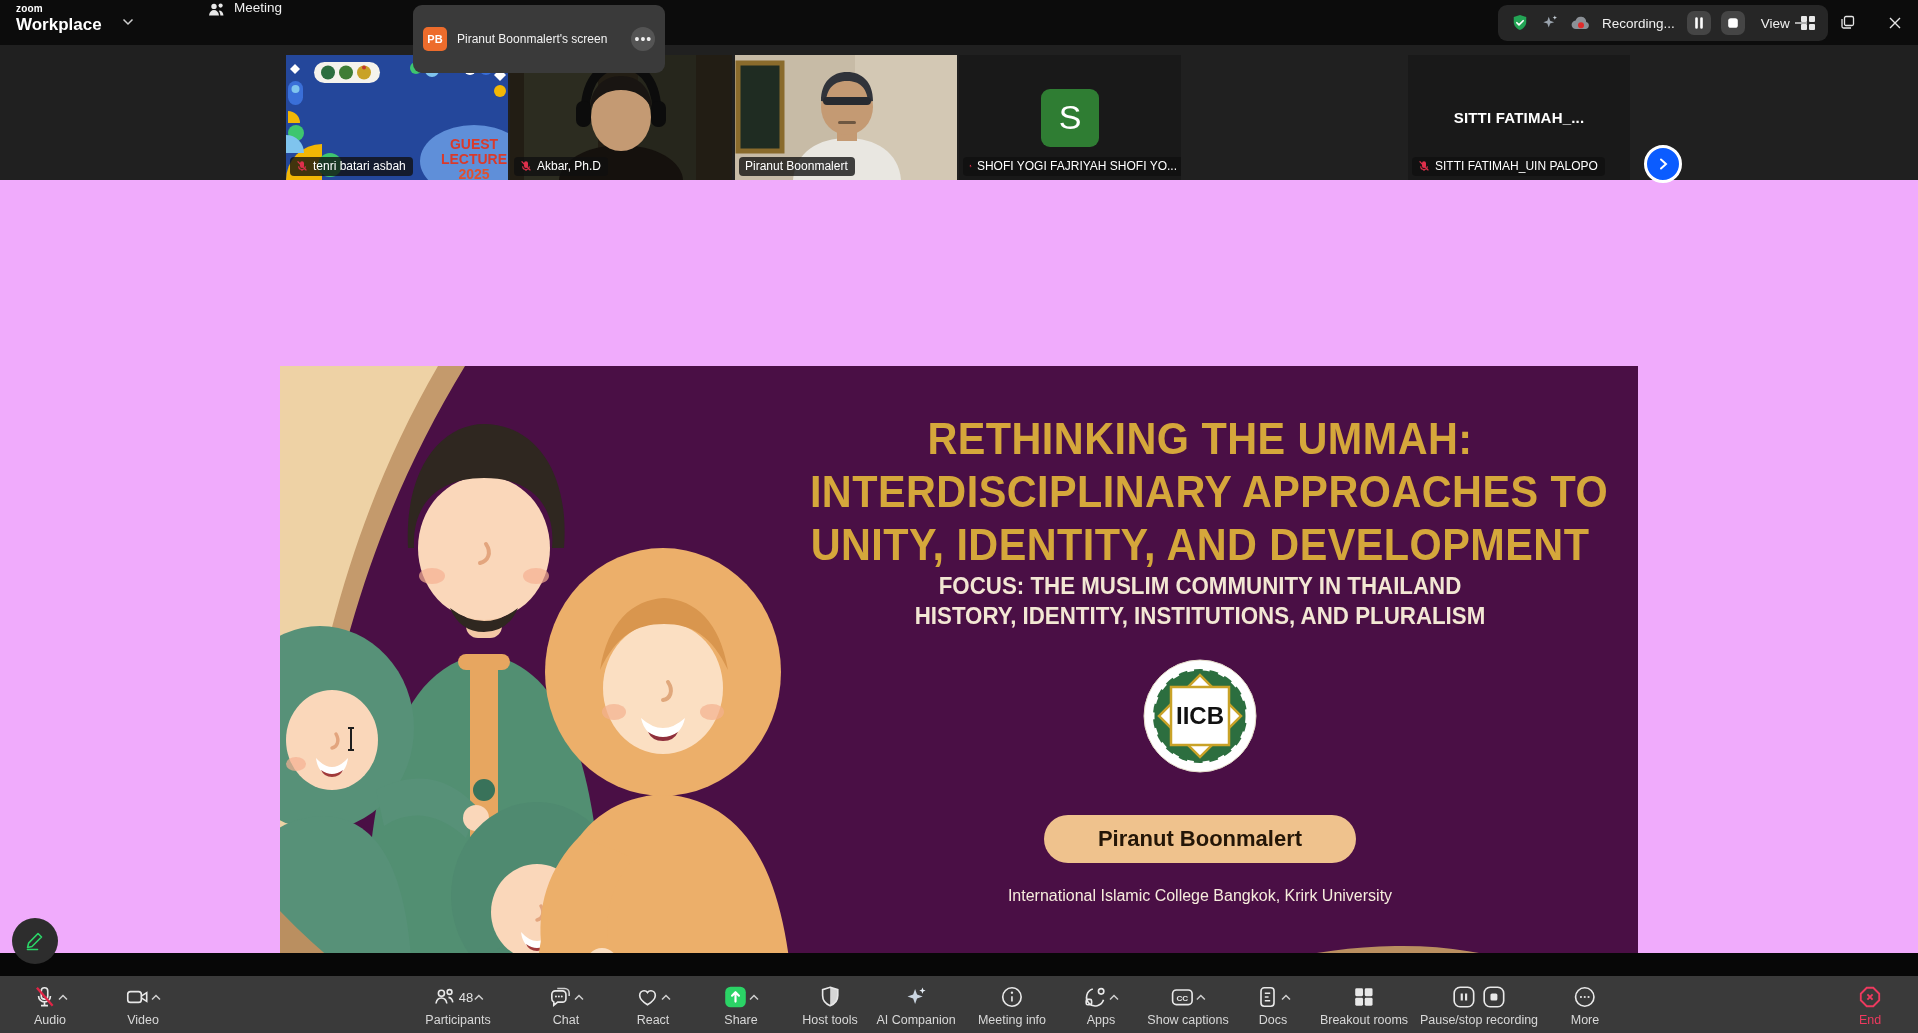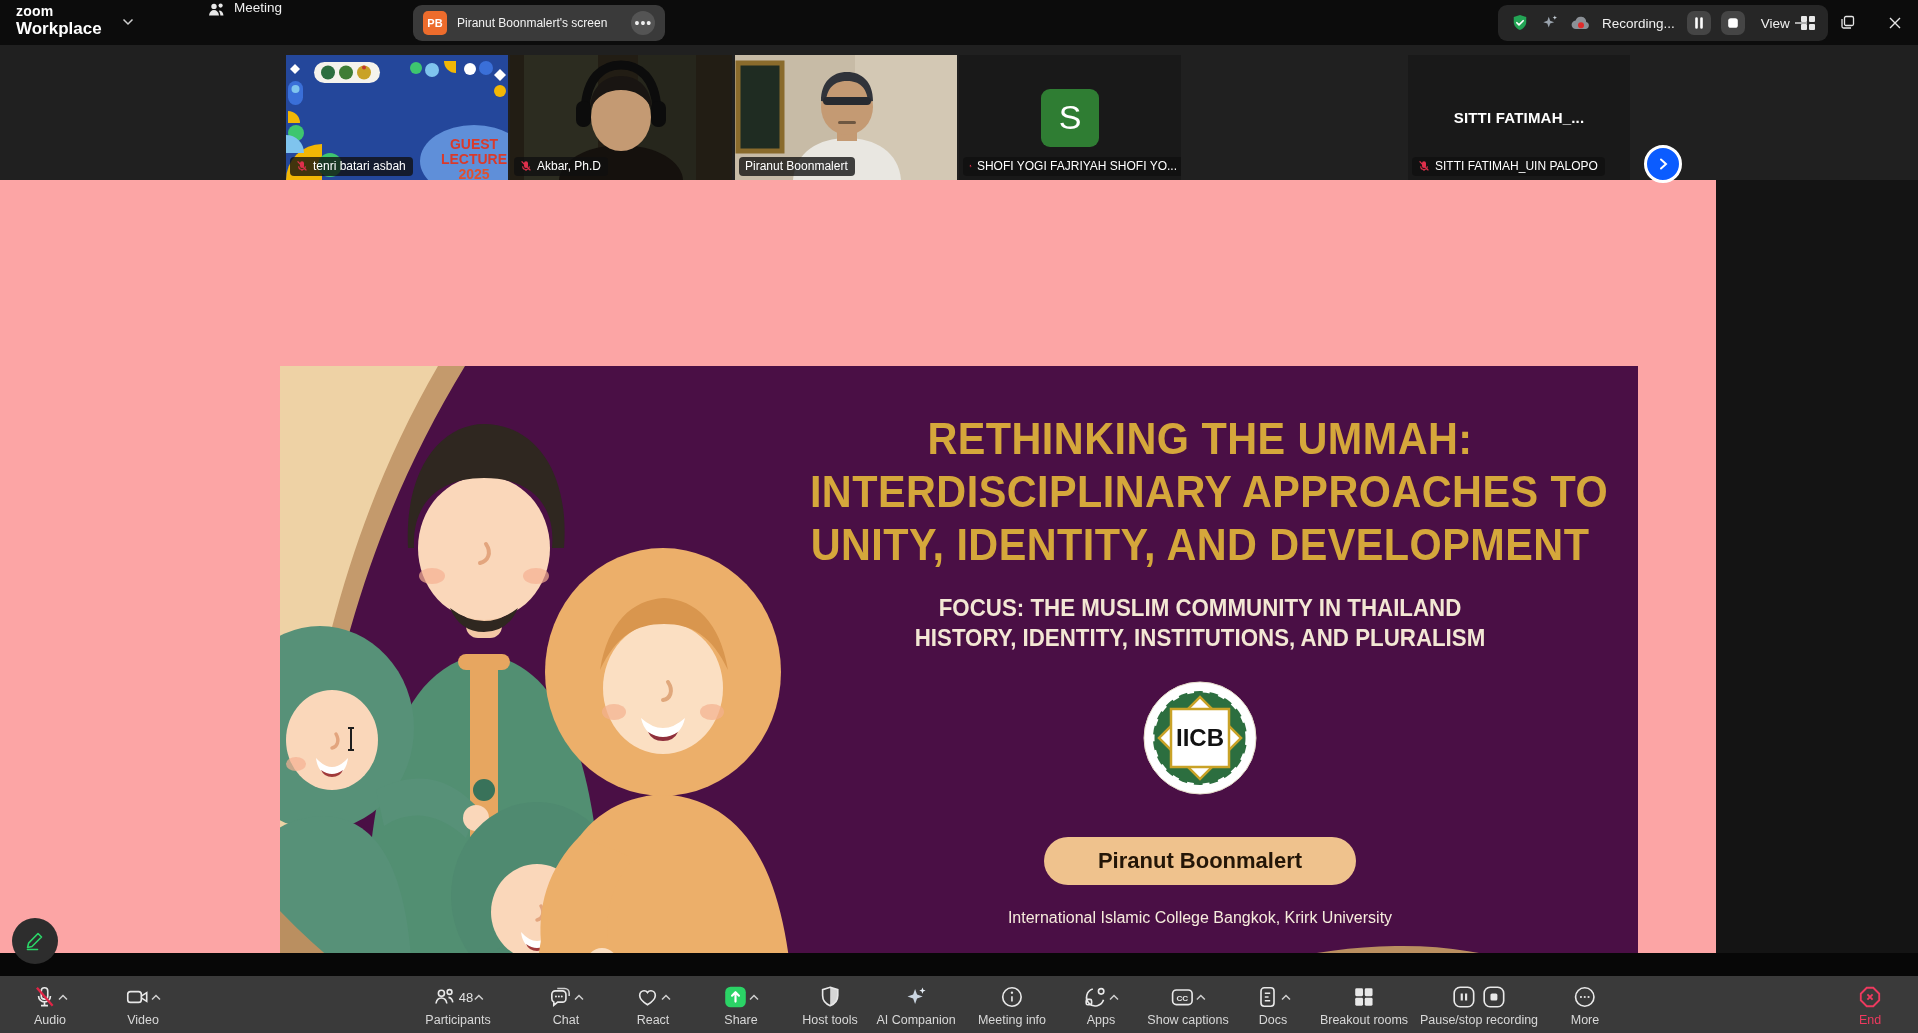--- a/index.html
+++ b/index.html
@@ -1,27 +1,27 @@
 <!DOCTYPE html>
 <html><head>
 <meta charset="utf-8">
 <style>
   html,body{margin:0;padding:0;background:#141414;width:1918px;height:1033px;overflow:hidden;
     font-family:"Liberation Sans",sans-serif;-webkit-font-smoothing:antialiased;position:relative;color:#fff}
   svg{display:block}
   
   .titlebar{position:absolute;left:0;top:0;width:1918px;height:45px;background:#0c0c0c;z-index:50}
   .brand{position:absolute;left:16px;top:4px;line-height:1;cursor:default}
-  .brand .zt{font-size:14px;font-weight:700;letter-spacing:.2px}
+  .brand .zt{font-size:10px;font-weight:700;letter-spacing:.2px}
   .brand .zb{font-size:17px;font-weight:600;margin-top:2px}
   .brand-chev{position:absolute;left:122px;top:18px}
   .meeting-tab{position:absolute;left:196px;top:0;height:45px;display:flex;gap:8px;
     font-size:13.5px;color:#f0f0f0;padding:0 10px;cursor:pointer}
   .share-tab{position:absolute;left:413px;top:5px;height:36px;background:#3a3a3a;border-radius:9px;
-    display:flex;align-items:center;gap:10px;padding:0 10px;cursor:pointer}
+    display:flex;align-items:center;gap:10px;padding:16px 10px;cursor:pointer}
   .pb-badge{width:24px;height:24px;border-radius:5px;background:#ed6c2c;color:#fff;font-size:11px;
     font-weight:700;display:flex;align-items:center;justify-content:center}
   .share-tab .lbl{font-size:12px;color:#f2f2f2;white-space:nowrap}
   .tab-more{width:24px;height:24px;border-radius:50%;background:#545454;color:#eee;display:flex;
     align-items:center;justify-content:center;font-size:14px;letter-spacing:1px;margin-left:14px}
   .status-pill{position:absolute;left:1498px;top:5px;height:36px;background:#262626;border-radius:9px;
     display:flex;align-items:center;gap:10px;padding:0 12px}
   .status-pill .rec{font-size:13.5px;color:#f0f0f0;margin-right:2px;white-space:nowrap}
   .sq-btn{width:24px;height:24px;border-radius:7px;background:#454545;display:flex;align-items:center;
     justify-content:center;cursor:pointer}
@@ -35,28 +35,28 @@
   .name-pill{position:absolute;left:4px;bottom:4px;background:rgba(16,16,16,.78);border-radius:4px;
     padding:2px 7px 3px 6px;display:flex;align-items:center;gap:5px;font-size:12px;color:#fff;white-space:nowrap;max-width:208px;overflow:hidden}
   .center-name{position:absolute;inset:0;display:flex;align-items:center;justify-content:center;
     font-size:15px;font-weight:700;color:#fff;letter-spacing:.2px}
   .avatar-sq{position:absolute;left:50%;top:50%;transform:translate(-50%,-50%);width:58px;height:58px;
     border-radius:9px;background:#2f7d33;display:flex;align-items:center;justify-content:center;
     font-size:34px;font-weight:400;color:#fff}
   .next-btn{position:absolute;left:1644px;top:100px;width:32px;height:32px;border-radius:50%;
     background:#0b5cff;border:3px solid #fff;display:flex;align-items:center;justify-content:center;cursor:pointer}
   
-  .stage{position:absolute;left:0;top:180px;width:1716px;height:796px;background:#fca5a5}
+  .stage{position:absolute;left:0;top:180px;width:1918px;height:796px;background:#f0abfc}
   .bstrip{position:absolute;left:0;top:953px;width:1918px;height:23px;background:#070707}
   .slide{position:absolute;left:280px;top:186px;width:1358px;height:767px;background:#4a0f45;overflow:hidden}
   .slide-art{position:absolute;left:0;top:0}
   .slide-content{position:absolute;left:505px;top:46px;width:830px;text-align:center}
   .s-title div{font-size:44px;line-height:53px;font-weight:800;color:#d5a73b;white-space:nowrap;
     transform:scaleX(.94);letter-spacing:.5px}
-  .s-sub{margin-top:22px}
+  .s-sub{}
   .s-sub div{font-size:23px;line-height:30px;font-weight:700;color:#f3e7d4;white-space:nowrap;transform:scaleX(.97)}
   .s-logo{margin-top:26px;display:flex;justify-content:center}
   .s-pill{margin-top:40px;display:inline-block;background:#efc28d;border-radius:28px;padding:11px 54px;
     color:#241607;font-size:22px;font-weight:700}
   .s-affil{margin-top:24px;font-size:16px;color:#f6ecdc}
   .ibeam{position:absolute;left:64px;top:360px}
   
   .annot-btn{position:absolute;left:12px;top:918px;width:46px;height:46px;border-radius:50%;background:#2d2d2d;
     display:flex;align-items:center;justify-content:center;cursor:pointer;z-index:60}
   

